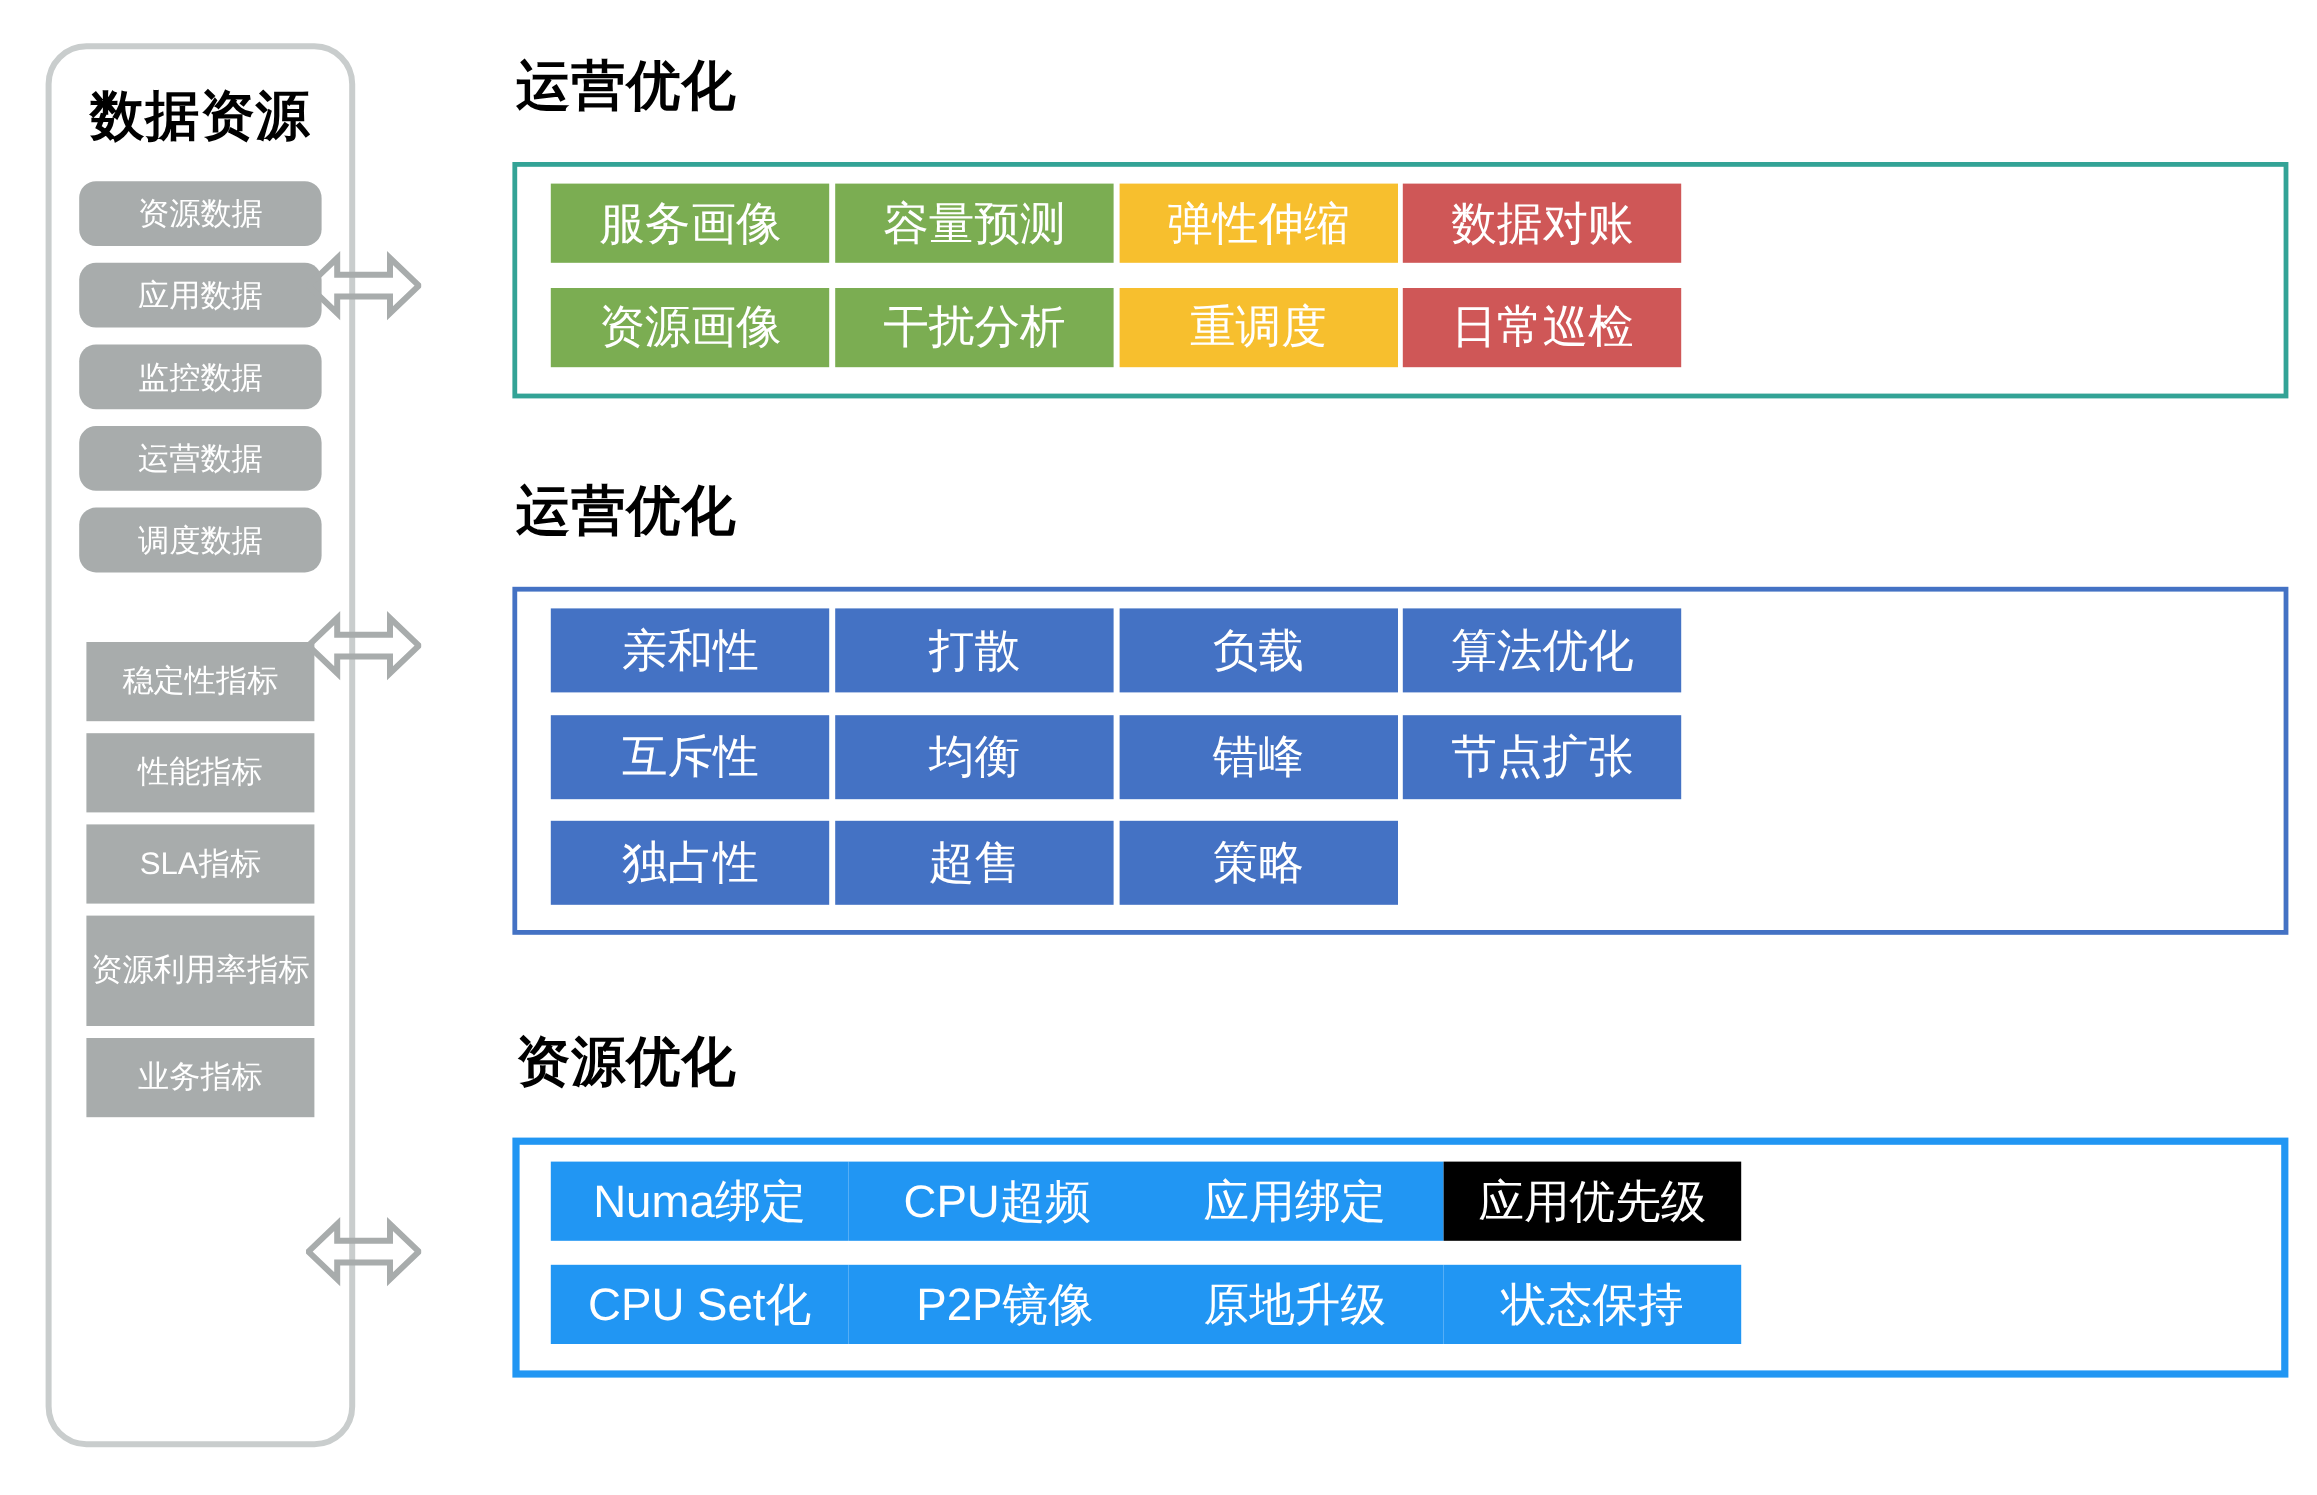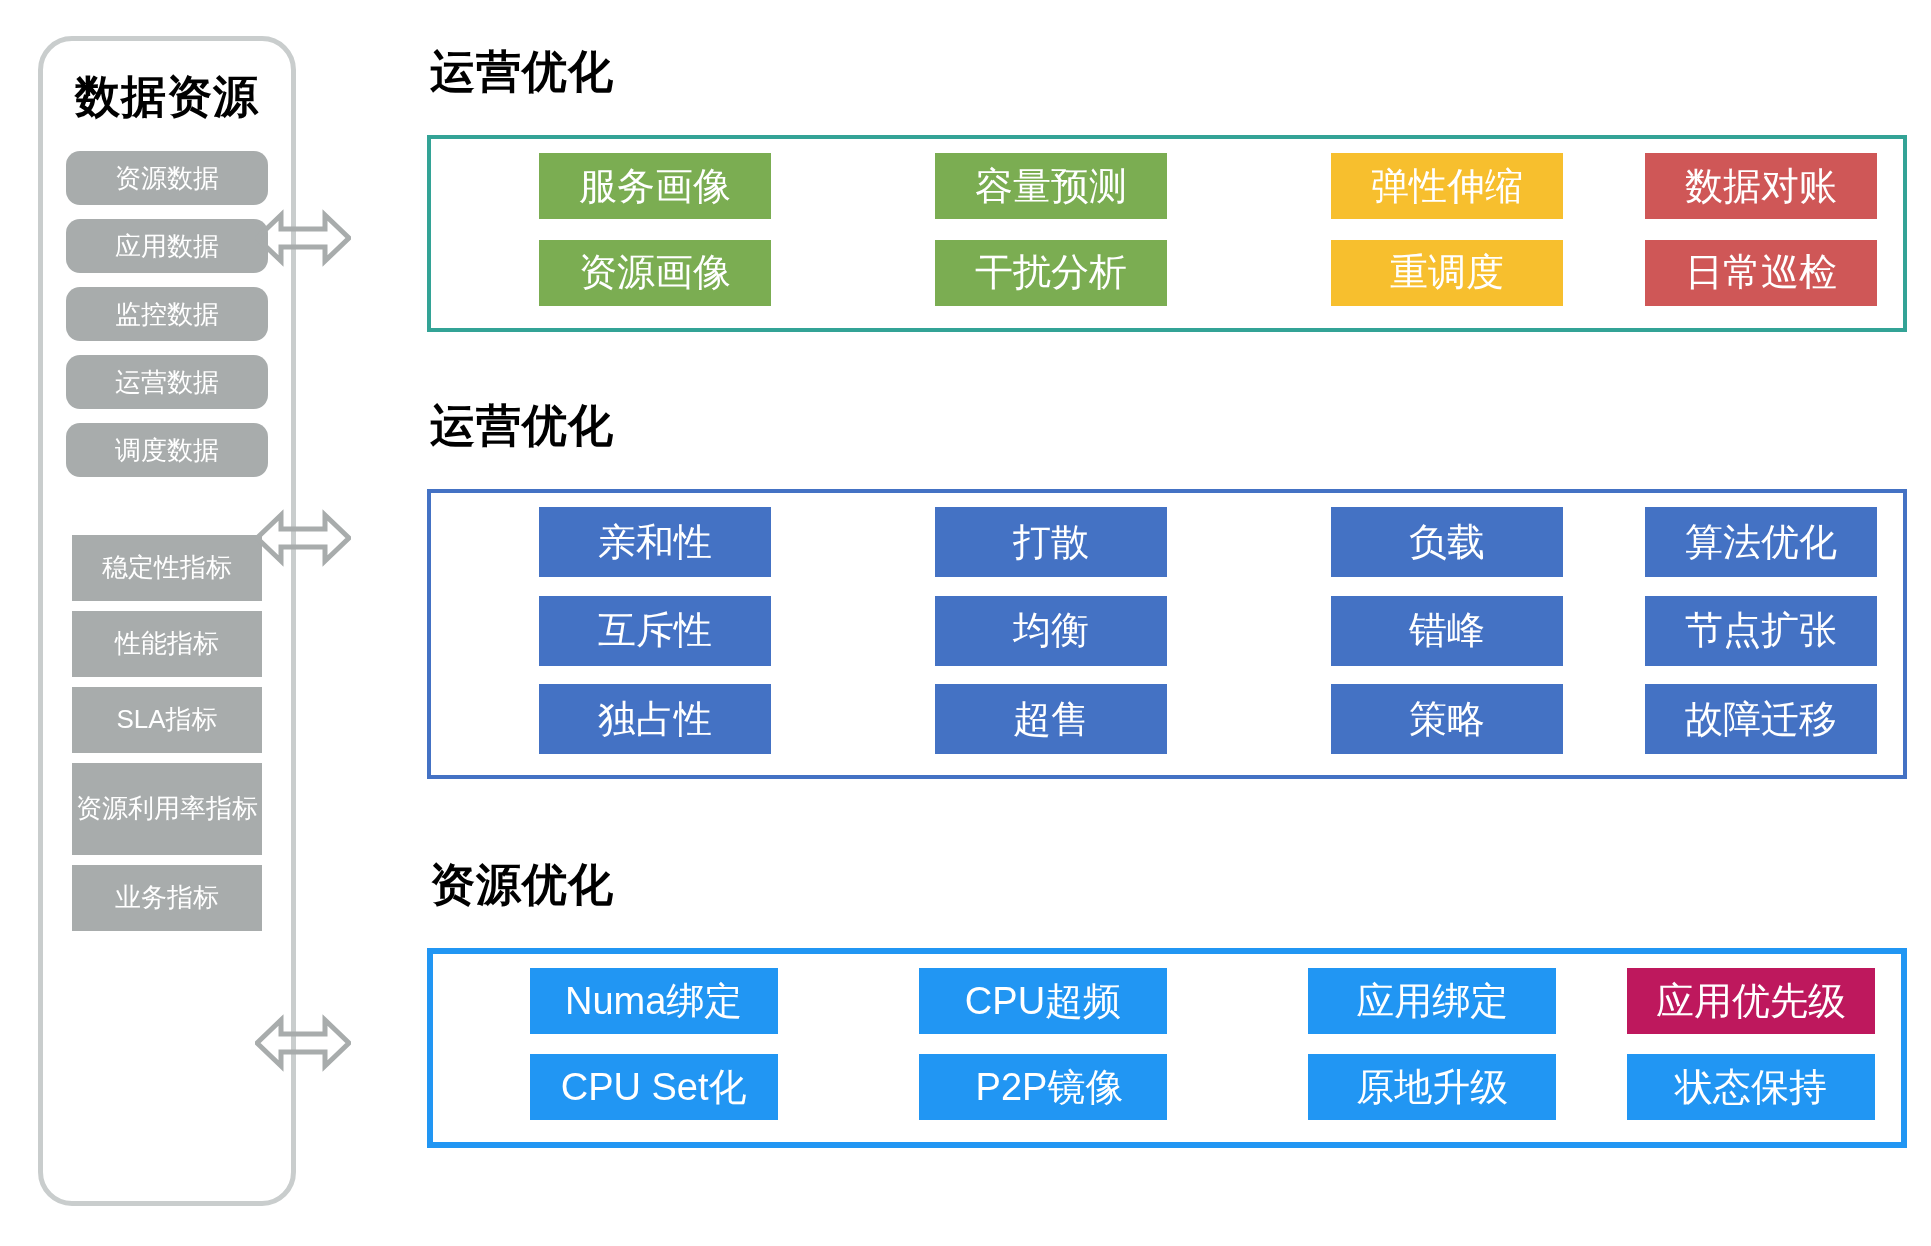--- a/index.html
+++ b/index.html
@@ -109,21 +109,21 @@
     left: 427px;
     box-sizing: border-box;
     background: #ffffff;
   }
   .grid {
     position: absolute;
     left: 0; top: 0; right: 0; bottom: 0;
     display: grid;
     align-content: center;
     justify-items: center;
-    grid-template-columns: repeat(3, 1fr);
+    grid-template-columns: repeat(6, 1fr);
   }
   .tile {
     color: #ffffff;
     display: flex;
     align-items: center;
     justify-content: center;
     text-align: center;
     white-space: nowrap;
     box-sizing: border-box;
   }
@@ -246,31 +246,30 @@
         <div class="tile" style="background: rgb(68, 114, 196); grid-area: 1 / 2;">打散</div>
         <div class="tile" style="background: rgb(68, 114, 196); grid-area: 1 / 3;">负载</div>
         <div class="tile" style="background: rgb(68, 114, 196); grid-area: 1 / 4;">算法优化</div>
         <div class="tile" style="background: rgb(68, 114, 196); grid-area: 2 / 1;">互斥性</div>
         <div class="tile" style="background: rgb(68, 114, 196); grid-area: 2 / 2;">均衡</div>
         <div class="tile" style="background: rgb(68, 114, 196); grid-area: 2 / 3;">错峰</div>
         <div class="tile" style="background: rgb(68, 114, 196); grid-area: 2 / 4;">节点扩张</div>
         <div class="tile" style="background: rgb(68, 114, 196); grid-area: 3 / 1;">独占性</div>
         <div class="tile" style="background: rgb(68, 114, 196); grid-area: 3 / 2;">超售</div>
         <div class="tile" style="background: rgb(68, 114, 196); grid-area: 3 / 3;">策略</div>
-        <div class="tile" style="background: rgb(68, 114, 196); grid-area: 3 / 4;">故障迁移</div>
       </div>
   </div>
 
   <div class="section-title" style="top:855px;">资源优化</div>
   <div class="section-box" id="sec-resource" style="border-color: rgb(33, 150, 243);">
     <div class="grid" id="grid-resource">
         <div class="tile" style="background: rgb(33, 150, 243); grid-area: 1 / 1;">Numa绑定</div>
         <div class="tile" style="background: rgb(33, 150, 243); grid-area: 1 / 2;">CPU超频</div>
         <div class="tile" style="background: rgb(33, 150, 243); grid-area: 1 / 3;">应用绑定</div>
-        <div class="tile" style="background: #be185d; grid-area: 1 / 4;">应用优先级</div>
+        <div class="tile" style="background: #000000; grid-area: 1 / 4;">应用优先级</div>
         <div class="tile" style="background: rgb(33, 150, 243); grid-area: 2 / 1;">CPU Set化</div>
         <div class="tile" style="background: rgb(33, 150, 243); grid-area: 2 / 2; padding-left: 13px;">P2P镜像</div>
         <div class="tile" style="background: rgb(33, 150, 243); grid-area: 2 / 3;">原地升级</div>
         <div class="tile" style="background: rgb(33, 150, 243); grid-area: 2 / 4;">状态保持</div>
       </div>
   </div>
 
 </div>
 
 </body></html>

